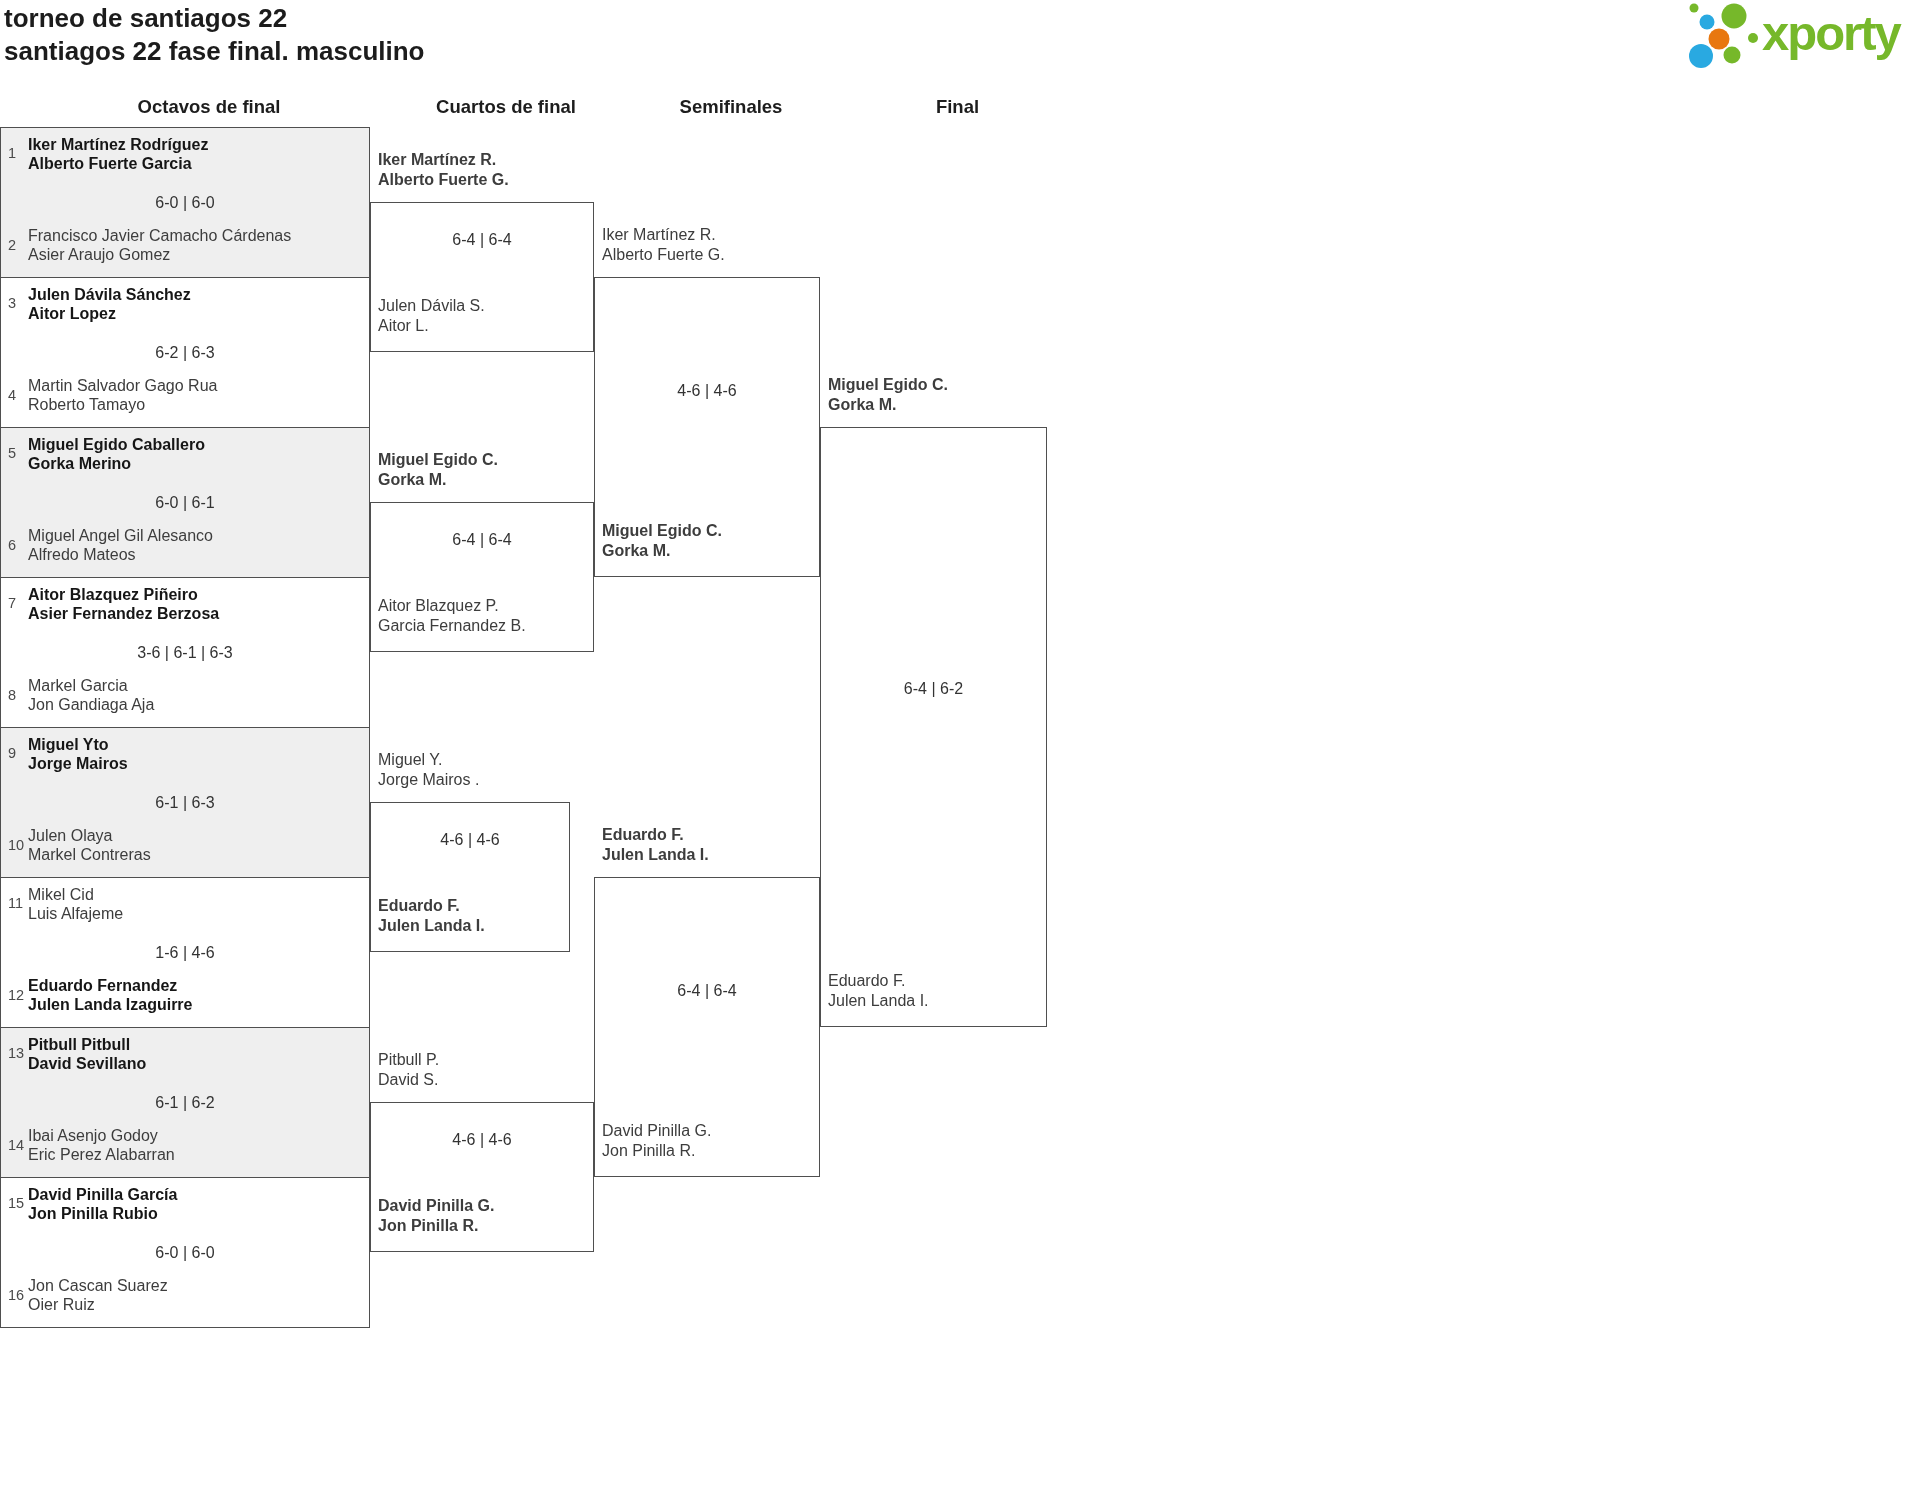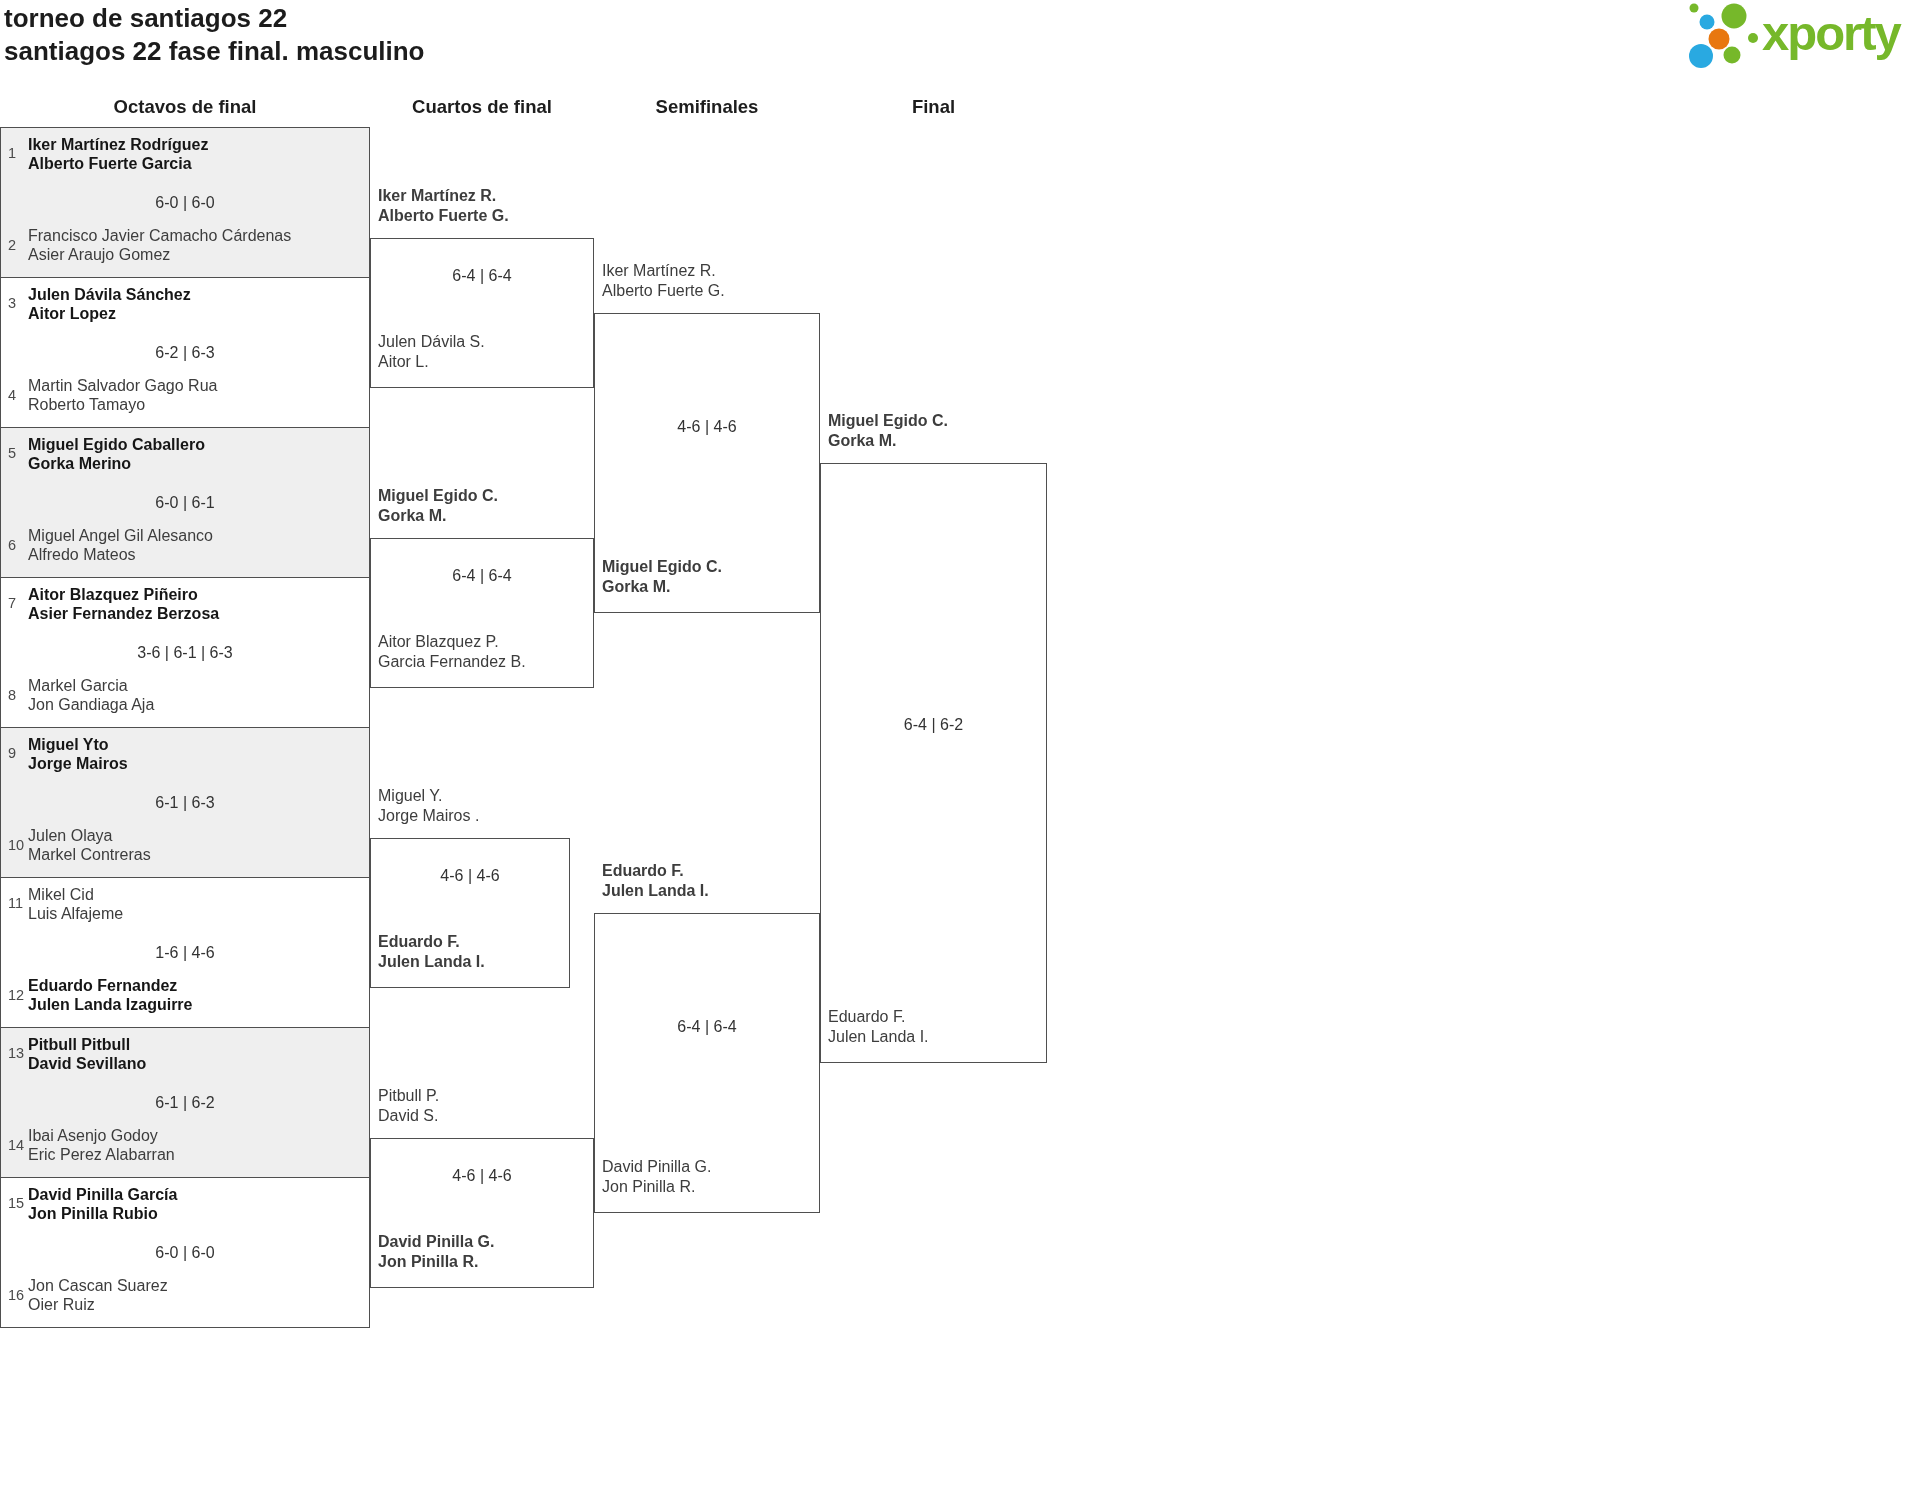--- a/index.html
+++ b/index.html
@@ -26,39 +26,39 @@
   .logo{position:absolute;left:1686px;top:0px;width:230px;height:82px;cursor:pointer;}
   .logo svg{position:absolute;left:0;top:0;}
   .logo-text{
     position:absolute;left:76px;top:9px;
     font-size:49px;font-weight:700;letter-spacing:-2px;
     color:var(--brand-green);line-height:1;text-align:right;
   }
   .dot-g{fill:var(--brand-green);} .dot-b{fill:var(--brand-blue);} .dot-o{fill:var(--brand-orange);}
 
   
-  .round-header{position:absolute;top:96px;text-align:center;font-size:18.5px;font-weight:700;color:#1d1d1d;}
+  .round-header{position:absolute;top:96px;text-align:center;font-size:18.5px;font-weight:700;color:#1d1d1d;padding-left:24px;}
 
   
   .obox{position:absolute;box-sizing:border-box;border:1px solid var(--border);background:#fff;}
   .obox.shaded{background:var(--shaded);}
   .seed{position:absolute;left:7px;width:19px;font-size:14.5px;line-height:19px;color:#4a4a4a;}
   .seed-top{top:16px;}
   .seed-bottom{bottom:22px;}
   .team{position:absolute;left:27px;right:8px;font-size:16px;line-height:19px;color:var(--text-regular);}
   .team-top{top:7px;}
   .team-bottom{bottom:13px;}
   .winner{font-weight:700;color:var(--text-dark);}
   .score{
     position:absolute;left:0;right:0;top:50%;transform:translateY(-50%);
     text-align:center;font-size:16px;color:#333;
   }
 
   
-  .rbox{position:absolute;box-sizing:border-box;border:1px solid var(--border);margin-top:36px;}
+  .rbox{position:absolute;box-sizing:border-box;border:1px solid var(--border);}
   .rlabel{position:absolute;left:7px;right:4px;font-size:16px;line-height:20px;color:var(--text-regular);}
   .rl-top{bottom:calc(100% + 13px);}
   .rl-bottom{bottom:15px;}
   .rscore{position:absolute;left:0;right:0;text-align:center;font-size:16px;color:#333;}
   .round-cuartos .rscore{top:28px;}
   .round-semifinales .rscore{top:104px;}
   .round-final .rscore{top:252px;}
 </style>
 </head>
 <body>

